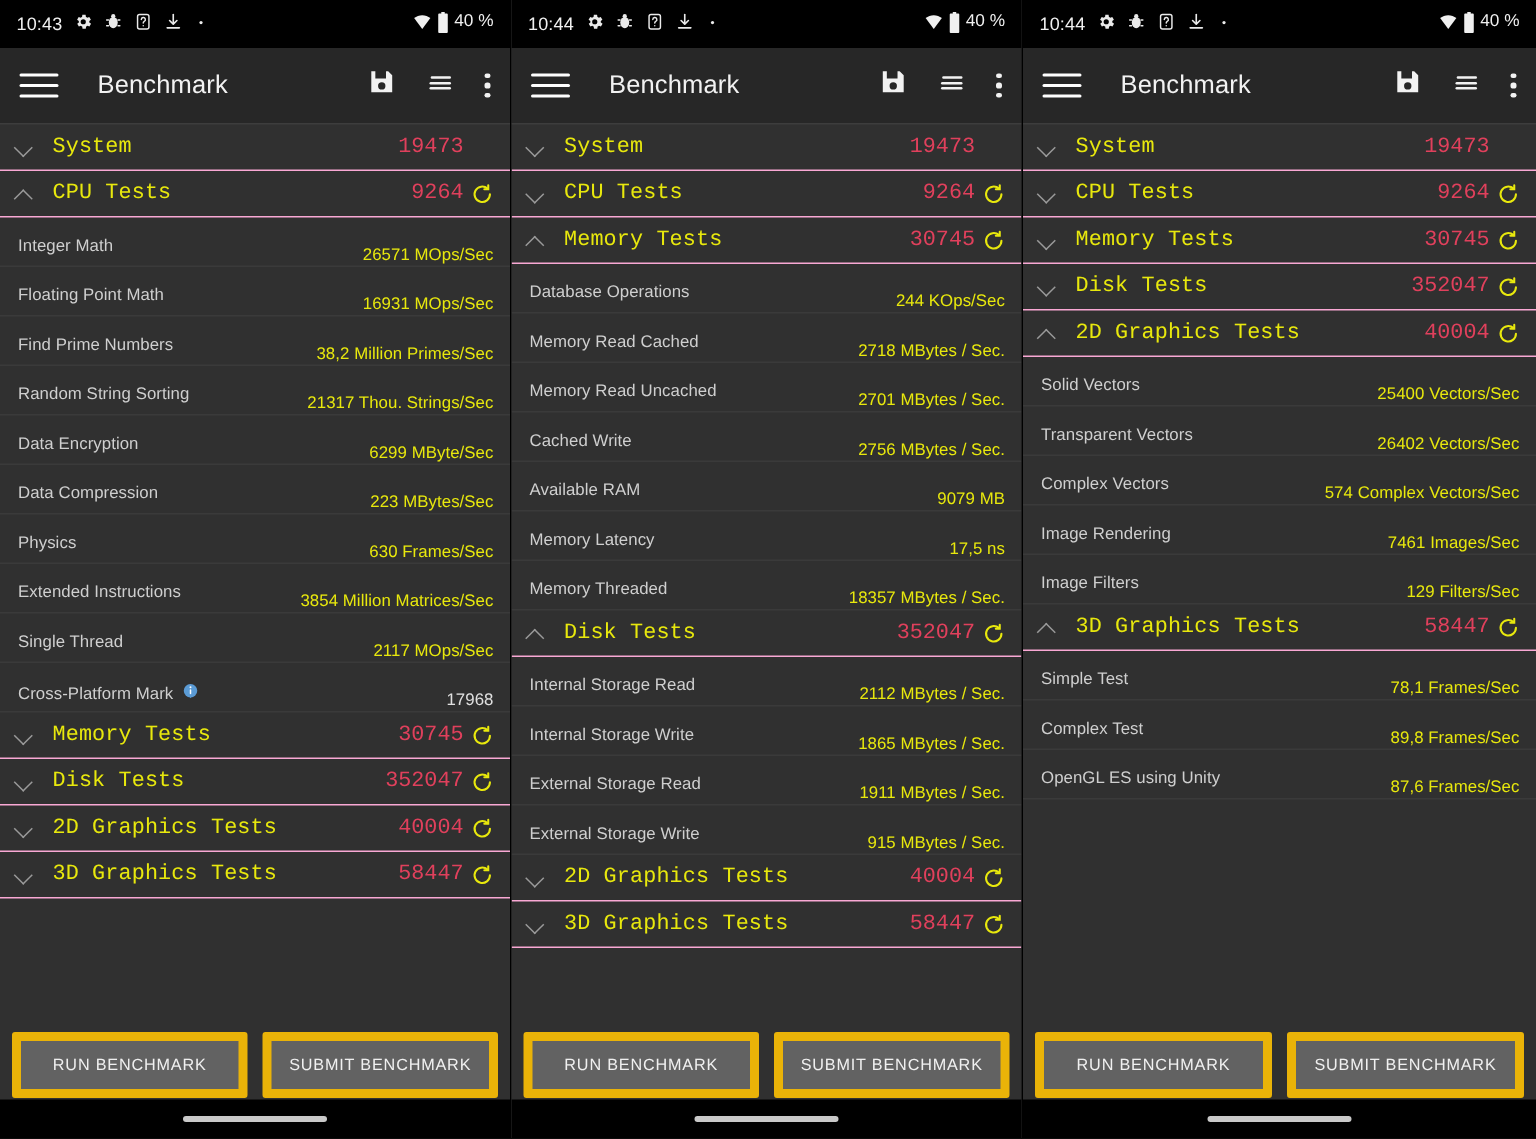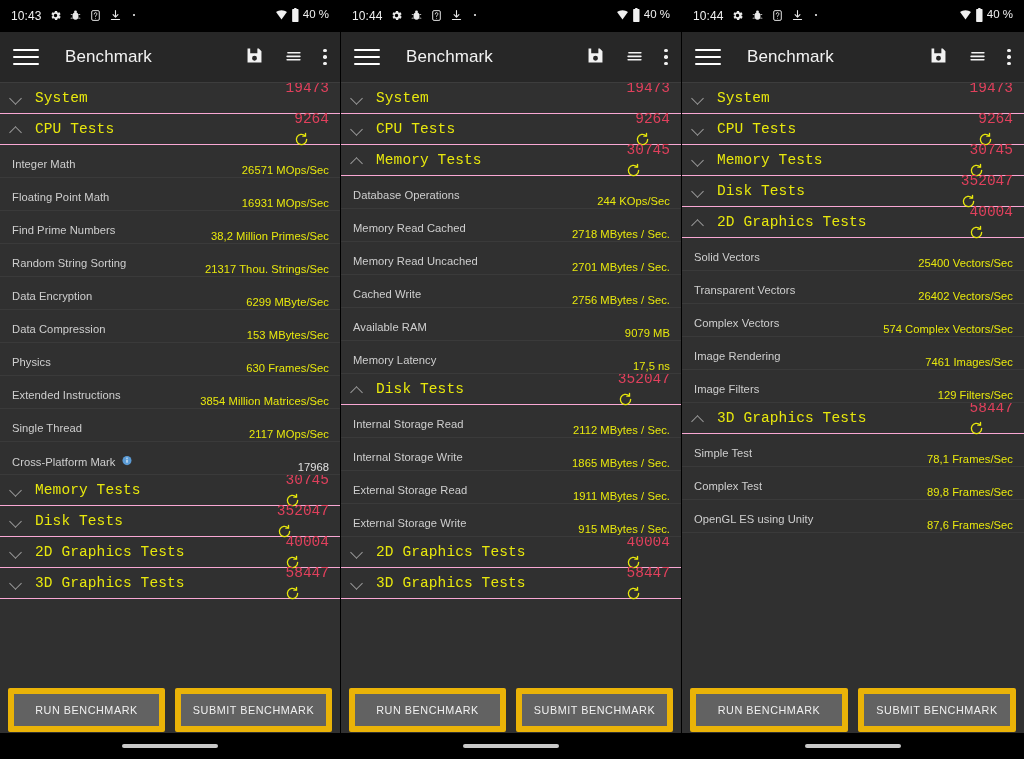--- a/index.html
+++ b/index.html
@@ -105,21 +105,21 @@
     border-right: 1.6px solid #9a9a9a;
     border-bottom: 1.6px solid #9a9a9a;
     transform: rotate(45deg);
   }
   .chev.up::before { top: 7px; transform: rotate(-135deg); }
   .grp-label {
     color: #e8e80d;
     font-size: 14.5px;
     letter-spacing: 0.1px;
   }
-  .grp-right { margin-left: auto; display: flex; align-items: flex-start; gap: 5px; flex-direction: column; }
+  .grp-right { margin-left: auto; display: flex; align-items: flex-end; gap: 5px; }
   .grp-score {
     color: #e0405c;
     font-size: 14.5px;
   }
   .refresh { width: 15px; height: 15px; display: block; }
 
   .row {
     height: 33px;
     position: relative;
     border-bottom: 1px solid #3a3a3a;
@@ -308,21 +308,21 @@
         <div class="row">
           <div class="row-name">
             <span>Data Encryption</span>
           </div>
           <div class="row-val">6299 MByte/Sec</div>
         </div>
         <div class="row">
           <div class="row-name">
             <span>Data Compression</span>
           </div>
-          <div class="row-val">153 MBytes/Sec</div>
+          <div class="row-val">223 MBytes/Sec</div>
         </div>
         <div class="row">
           <div class="row-name">
             <span>Physics</span>
           </div>
           <div class="row-val">630 Frames/Sec</div>
         </div>
         <div class="row">
           <div class="row-name">
             <span>Extended Instructions</span>
@@ -542,20 +542,26 @@
             <span>Available RAM</span>
           </div>
           <div class="row-val">9079 MB</div>
         </div>
         <div class="row">
           <div class="row-name">
             <span>Memory Latency</span>
           </div>
           <div class="row-val">17,5 ns</div>
         </div>
+        <div class="row">
+          <div class="row-name">
+            <span>Memory Threaded</span>
+          </div>
+          <div class="row-val">18357 MBytes / Sec.</div>
+        </div>
         <div class="grp">
           <span class="chev up"></span>
           <span class="grp-label">Disk Tests</span>
           <div class="grp-right">
             <span class="grp-score">352047</span>
             <span class="refresh">
               <span class="sb-ic"><svg width="15" height="15" viewBox="0 0 24 24" fill="none" stroke="#e8e80d" stroke-width="2.2" stroke-linecap="round">
                   <path d="M20.2 12a8.2 8.2 0 1 1-2.6-6"></path>
                   <path d="M18.4 2.4v4.2h-4.2"></path>
                 </svg></span>

